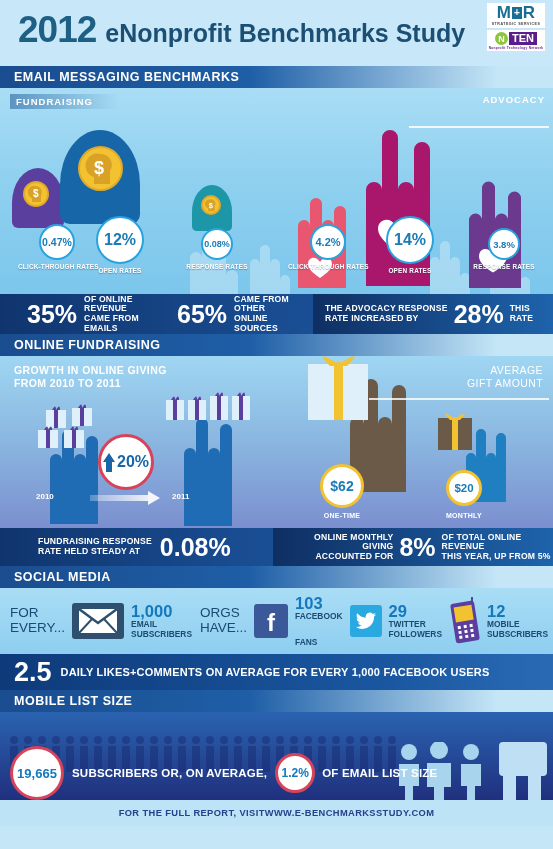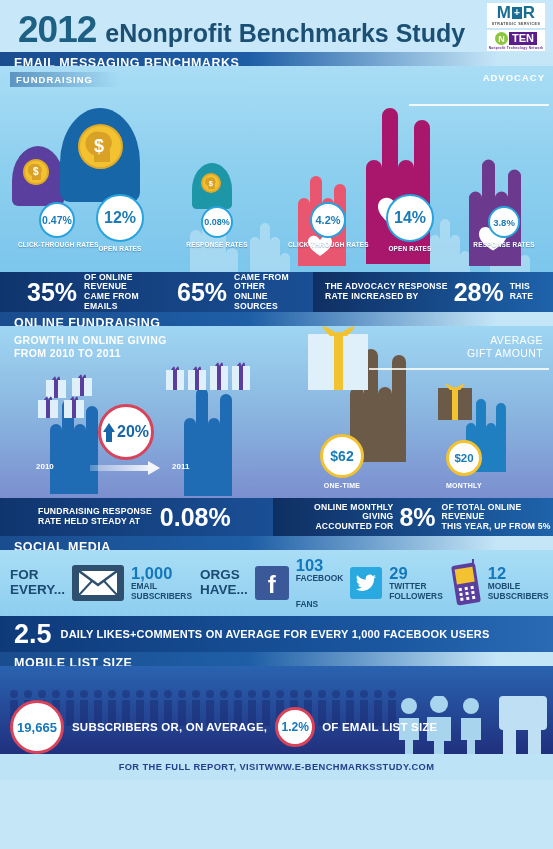--- a/index.html
+++ b/index.html
@@ -5,39 +5,39 @@
   * { margin:0; padding:0; box-sizing:border-box; }
   body {
     width:553px; height:849px;
     font-family:"Liberation Sans", sans-serif;
     background:#bfe3f5;
     overflow:hidden;
   }
   .page { position:relative; width:553px; height:849px; background:#c5e6f7; }
 
   
-  .header { position:relative; height:52px; background:#c8e7f8; }
+  .header { position:relative; height:66px; background:#c8e7f8; }
   .title-wrap { position:absolute; left:18px; top:11px; display:flex; align-items:baseline; }
   .t-year { font-size:37px; font-weight:bold; color:#1e5f84; letter-spacing:-1px; line-height:1; }
   .t-rest { font-size:25px; font-weight:bold; color:#1b4f73; margin-left:9px; line-height:1; }
 
   .logos { position:absolute; right:8px; top:3px; width:58px; }
   .logo-mr { background:#fff; padding:1px 0 0; text-align:center; }
   .mr-row { display:flex; justify-content:center; align-items:center; }
   .mr-l,.mr-r { color:#1a6e93; font-size:17px; font-weight:bold; line-height:1; }
   .mr-plus { background:#1a6e93; color:#fff; font-size:10px; font-weight:bold; padding:1px 2px; margin:0 1px; line-height:1; }
   .mr-sub { font-size:3.6px; color:#444; letter-spacing:.5px; font-weight:bold; padding:1px 0 2px; }
   .logo-nten { background:#fff; margin-top:2px; text-align:center; padding:2px 0 1px; }
   .nten-row { display:flex; justify-content:center; align-items:center; }
   .nten-n { width:13px; height:13px; border-radius:50%; background:#8cc63e; color:#fff; font-size:9px; font-weight:bold; display:flex; align-items:center; justify-content:center; }
   .nten-t { background:#5b1d8c; color:#fff; font-size:11px; font-weight:bold; padding:0 3px; margin-left:1px; line-height:13px; }
   .nten-sub { font-size:3.2px; color:#5b1d8c; font-weight:bold; letter-spacing:.3px; margin-top:1px; }
 
   
-  .secbar { position:relative; height:14px;
+  .secbar { position:relative; height:22px;
     background:linear-gradient(to right,#1a4d8f 0%,#1e5ea6 45%,rgba(120,190,230,0) 90%); }
   .secbar span { position:absolute; left:14px; top:4px; color:#fff; font-size:12.5px; font-weight:bold; letter-spacing:.5px; }
 
   
   .email-sec { position:relative; height:206px; overflow:hidden;
     background:linear-gradient(to bottom,#a9ddf5 0%,#8fd0ef 45%,#7cc6ec 100%); }
   .ghost { position:absolute; opacity:.30; }
 
   .pill { position:absolute; top:6px; color:#fff; font-size:9.5px; font-weight:bold; letter-spacing:1px; z-index:6; }
   .pill.fund { left:10px; background:linear-gradient(to right,rgba(30,90,150,.55),rgba(30,90,150,0)); padding:2px 26px 2px 6px; }
@@ -85,21 +85,21 @@
   .arrow-head { position:absolute; width:0;height:0;border-top:7px solid transparent;border-bottom:7px solid transparent;border-left:12px solid rgba(255,255,255,.9); z-index:6; }
 
   .gcoin { position:absolute; border-radius:50%; background:#fff; border:3px solid #f2c230;
     display:flex; align-items:center; justify-content:center; color:#1a7bb5; font-weight:bold; z-index:9; }
   .gcoin-lbl { position:absolute; color:#fff; font-size:7px; font-weight:bold; letter-spacing:.3px; z-index:9; text-align:center; }
 
   
   .soc-sec { position:relative; height:66px; overflow:hidden;
     background:linear-gradient(to bottom,#a9ddf5,#8ecef0); display:flex; align-items:center; }
   .soc-row { display:flex; align-items:center; padding-left:10px; gap:7px; width:100%; }
-  .soc-lead { color:#1b4a72; font-size:13.5px; font-weight:bold; line-height:1.1; }
+  .soc-lead { color:#1b4a72; font-size:13.5px; font-weight:normal; line-height:1.1; }
   .sq { display:flex; align-items:center; justify-content:center; border-radius:3px; }
   .soc-val { color:#1478bd; font-size:16.5px; font-weight:bold; line-height:1; }
   .soc-lbl { color:#1b4a72; font-size:8.4px; font-weight:bold; line-height:1.12; margin-top:1px; }
 
   .band-wide { position:relative; height:36px; display:flex; align-items:center;
     background:linear-gradient(to right,#0e3a7a 0%,#1a57a0 70%,#2a6ab5 100%); }
 
   
   .mob-sec { position:relative; height:88px; overflow:hidden;
     background:linear-gradient(to bottom,#2a63b0,#20307e); }

